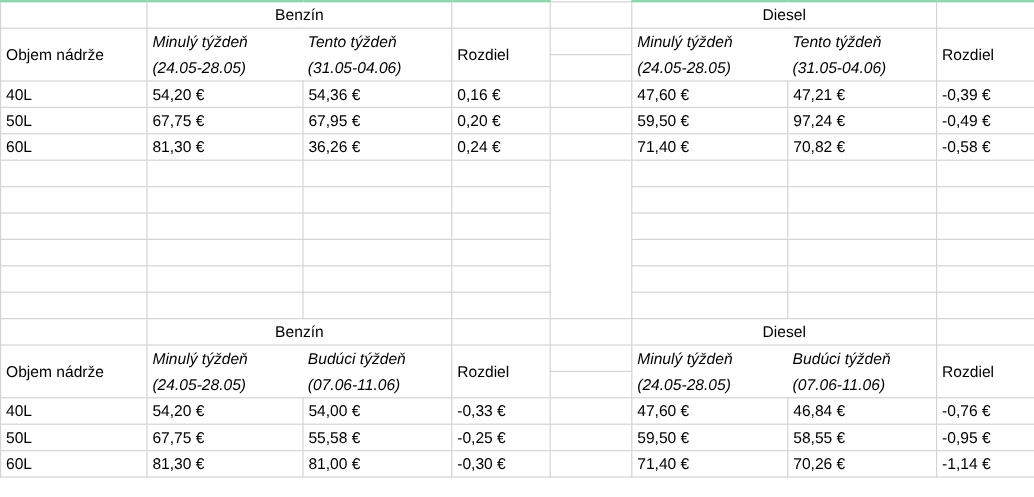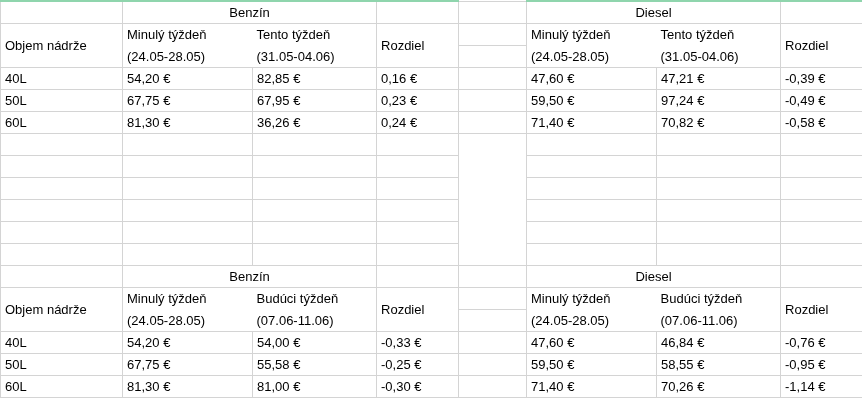--- a/index.html
+++ b/index.html
@@ -59,21 +59,21 @@
   .spacer-row td {
     border: 1px solid #d4d4d4;
     height: 21px;
   }
   .spacer-row td.blank {
     border: none;
   }
   .greenline {
     border-top: 2px solid #8fd5ad !important;
   }
-  .nob { border: none !important; }
+  .nob { border: none !important; font-style: italic; }
 </style>
 </head>
 <body>
 
 <div class="sheet">
   <table class="grid">
     <colgroup>
       <col class="c0">
         <col class="c1">
         <col class="c2">
@@ -109,32 +109,32 @@
         <td class="left nob" style="border-left:1px solid #d4d4d4;border-bottom:1px solid #d4d4d4;border-right:1px solid #d4d4d4;">(24.05-28.05)</td>
         <td class="left nob" style="border-bottom:1px solid #d4d4d4;border-right:1px solid #d4d4d4;">(31.05-04.06)</td>
         <td class="blank"></td>
         <td class="left nob" style="border-left:1px solid #d4d4d4;border-bottom:1px solid #d4d4d4;border-right:1px solid #d4d4d4;">(24.05-28.05)</td>
         <td class="left nob" style="border-bottom:1px solid #d4d4d4;border-right:1px solid #d4d4d4;">(31.05-04.06)</td>
       </tr>
 
       <tr>
         <td class="left">40L</td>
         <td class="num">54,20 €</td>
-        <td class="num">82,85 €</td>
+        <td class="num">54,36 €</td>
         <td class="num">0,16 €</td>
         <td class="blank"></td>
         <td class="num">47,60 €</td>
         <td class="num">47,21 €</td>
         <td class="num">-0,39 €</td>
       </tr>
       <tr>
         <td class="left">50L</td>
         <td class="num">67,75 €</td>
         <td class="num">67,95 €</td>
-        <td class="num">0,23 €</td>
+        <td class="num">0,20 €</td>
         <td class="blank"></td>
         <td class="num">59,50 €</td>
         <td class="num">97,24 €</td>
         <td class="num">-0,49 €</td>
       </tr>
       <tr>
         <td class="left">60L</td>
         <td class="num">81,30 €</td>
         <td class="num">36,26 €</td>
         <td class="num">0,24 €</td>

